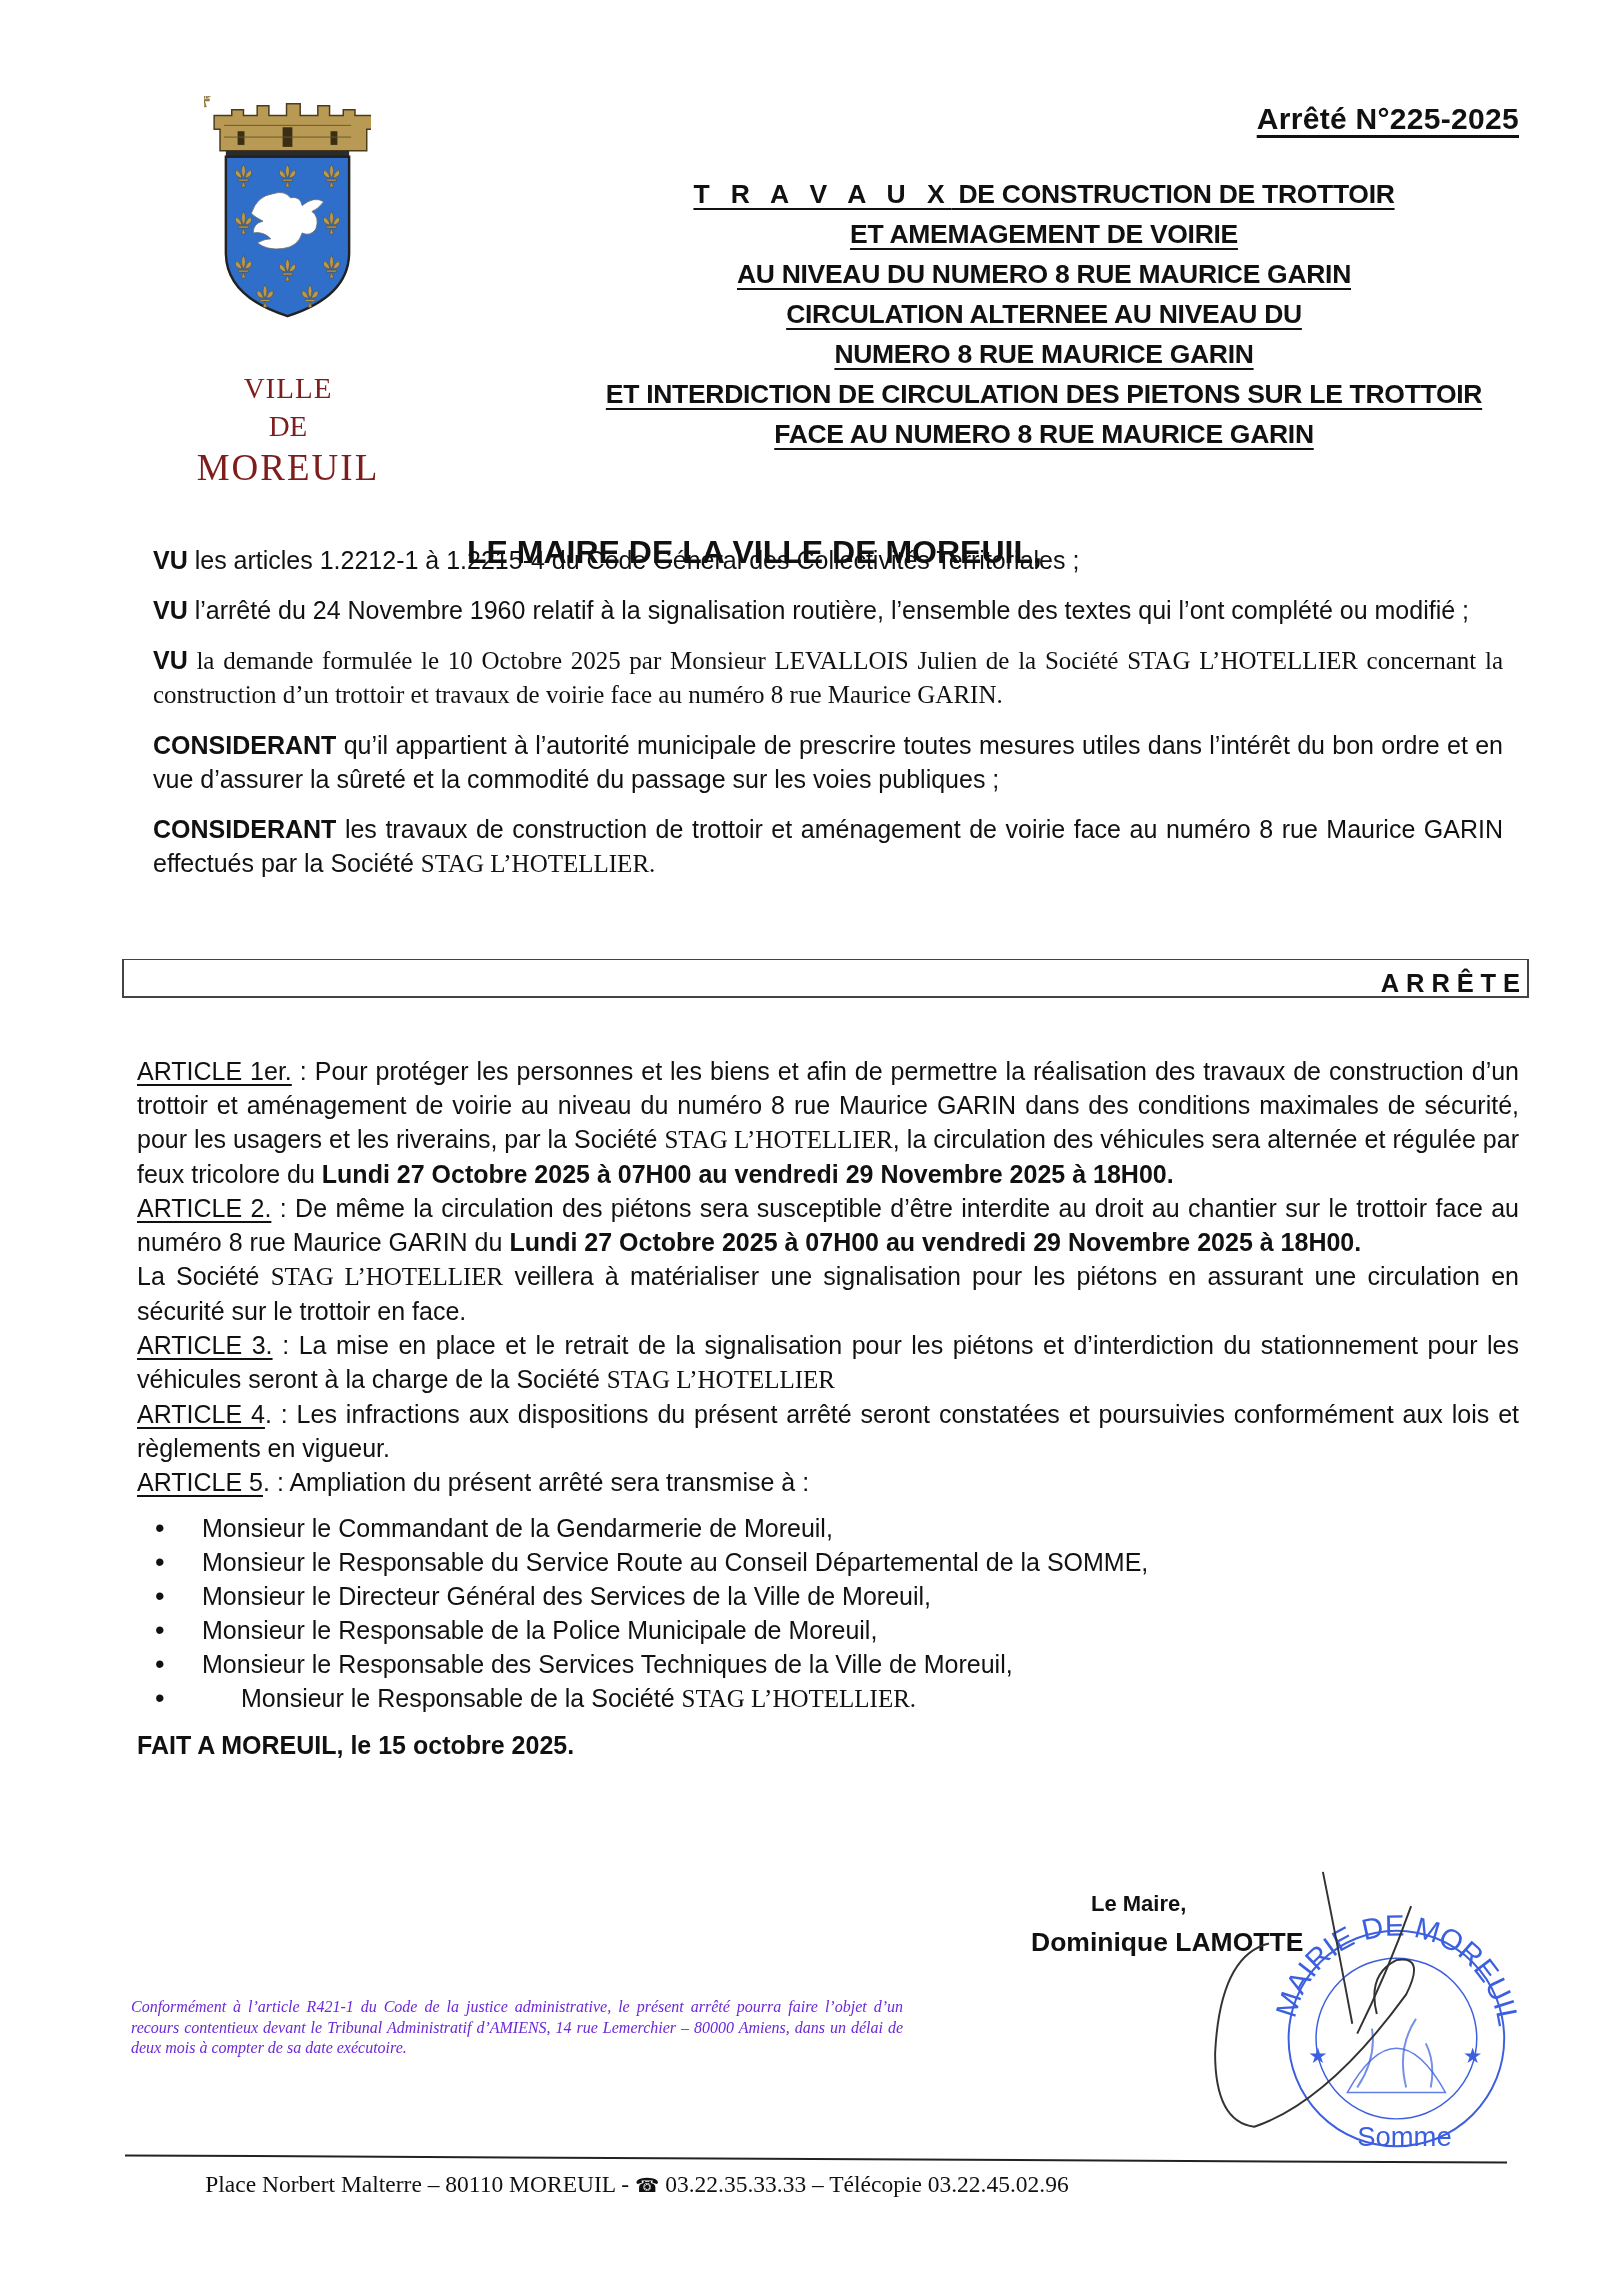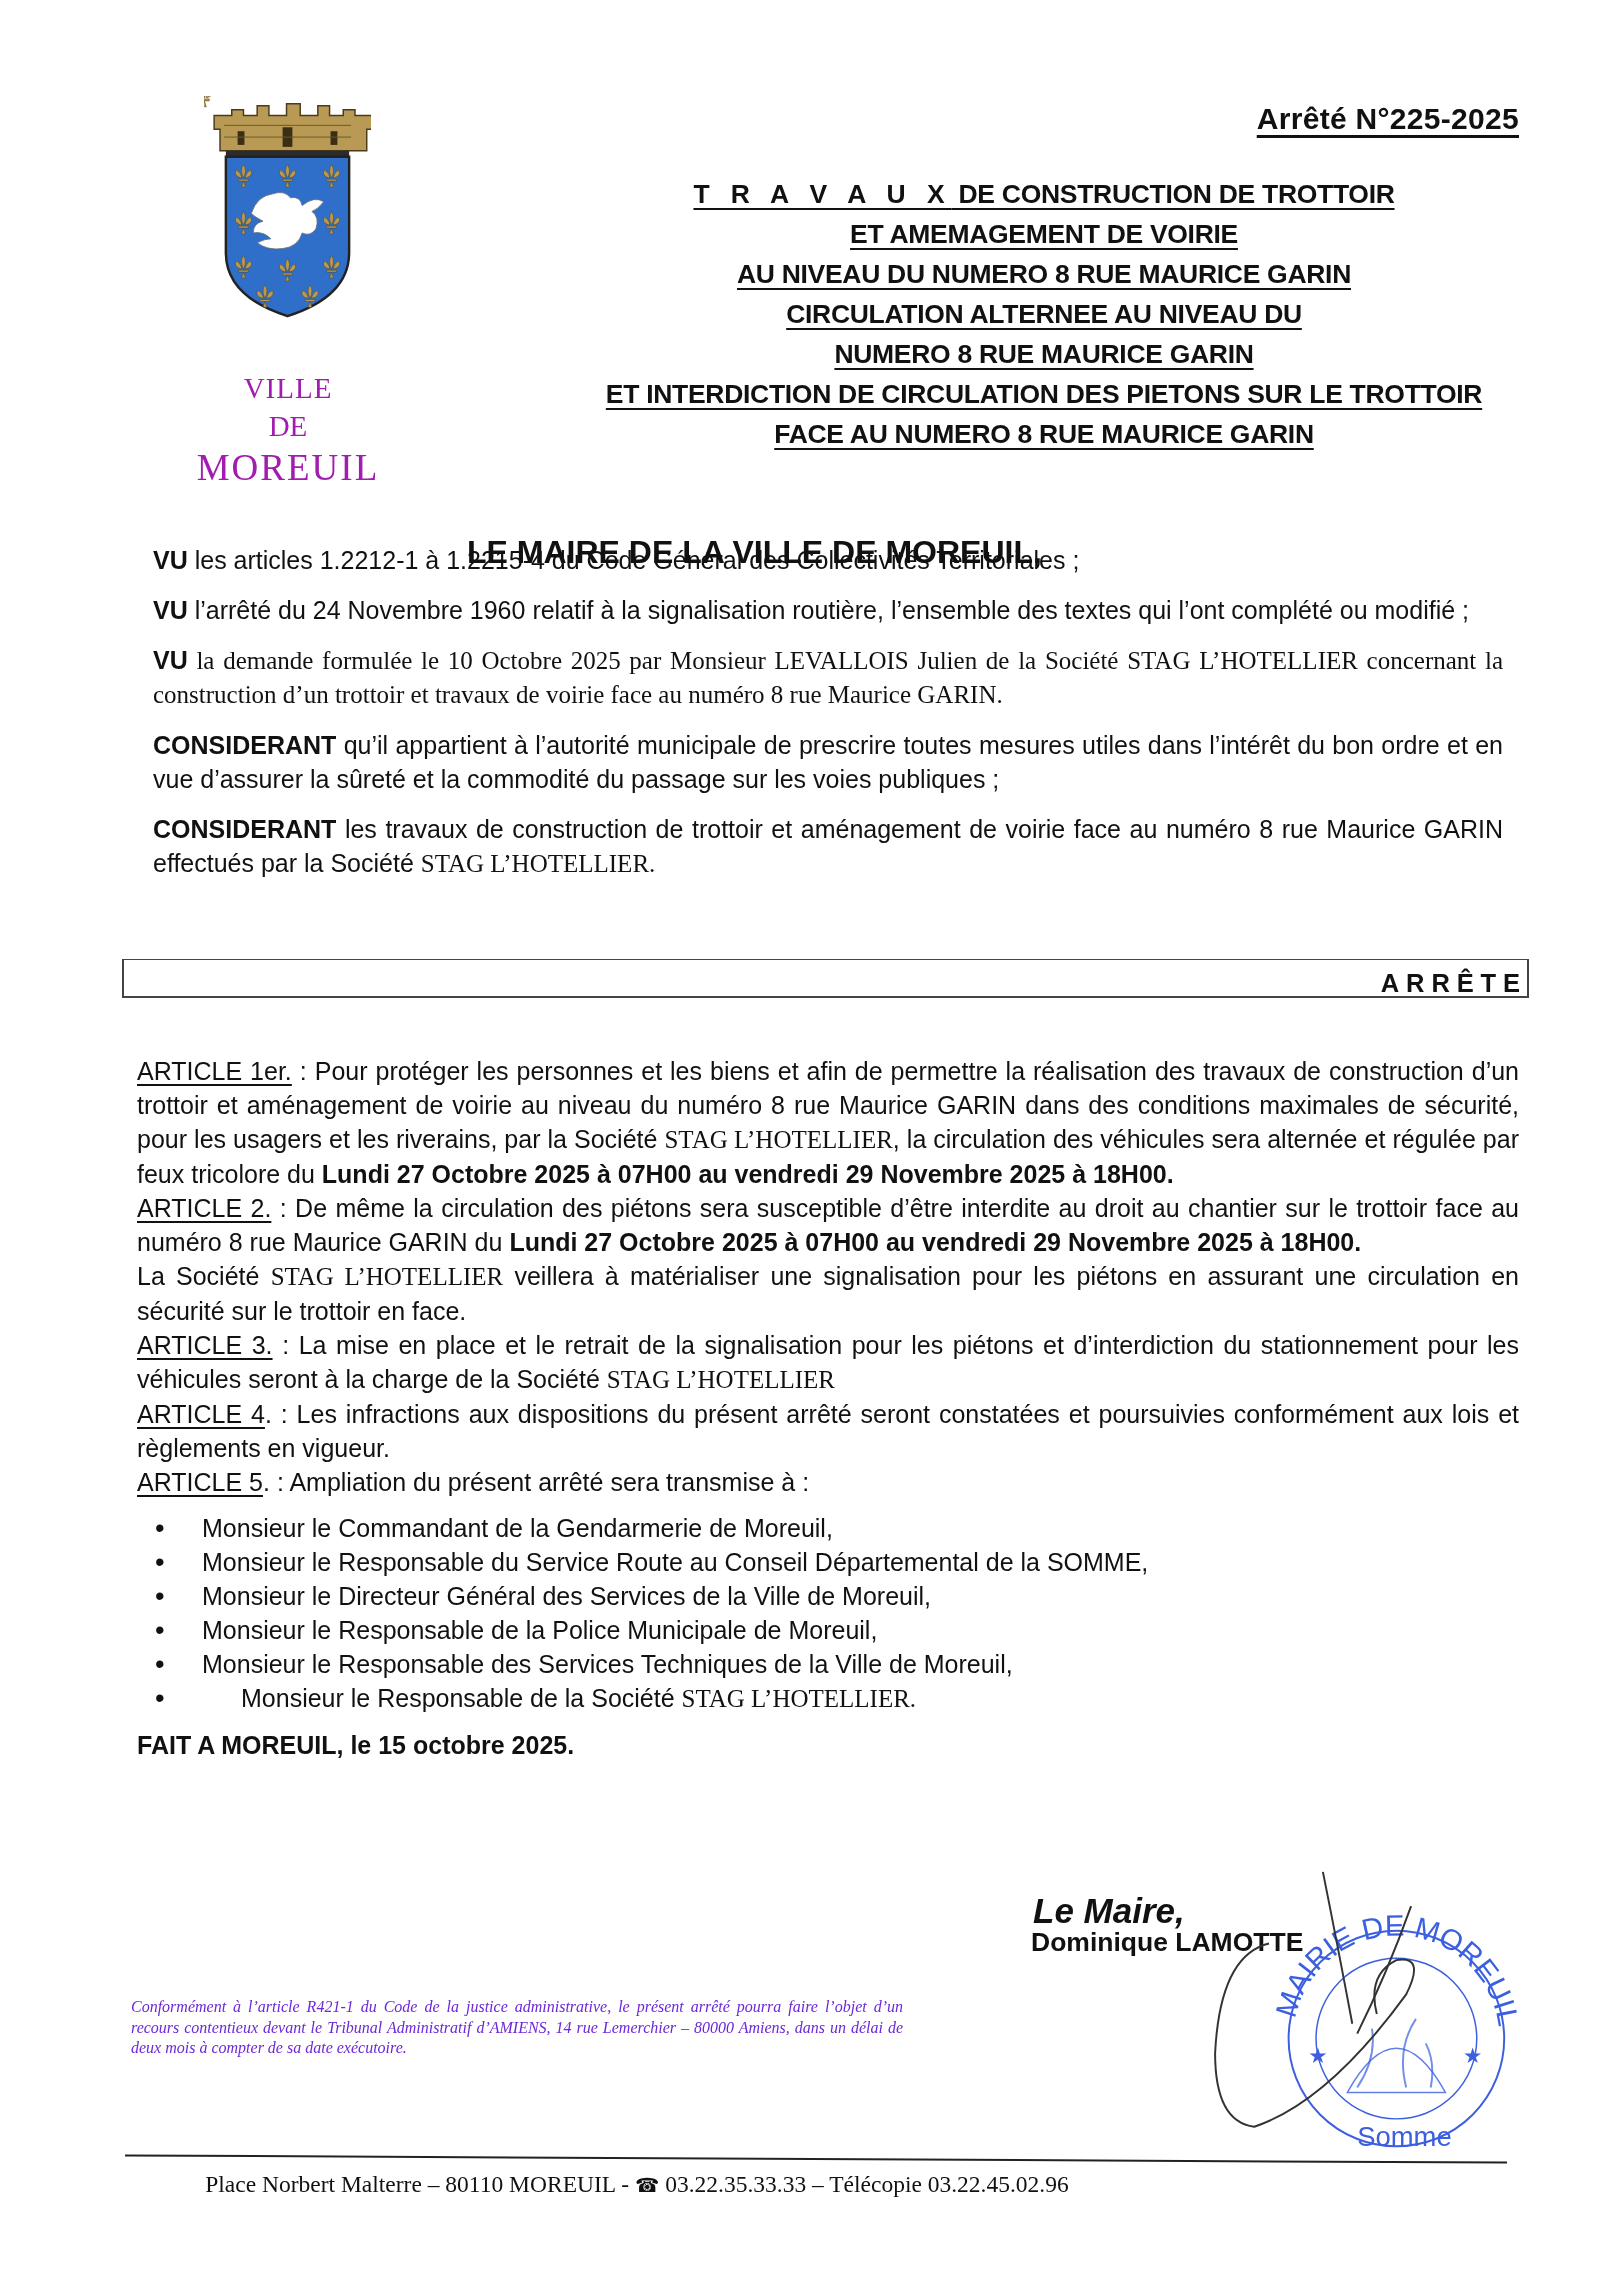--- a/index.html
+++ b/index.html
@@ -2,21 +2,21 @@
 <html><head>
 <meta charset="utf-8">
 <style>
   html, body { margin: 0; padding: 0; background: #ffffff; }
   body { width: 1621px; height: 2292px; position: relative; overflow: hidden;
          font-family: "Liberation Sans", sans-serif; color: #111; }
   .abs { position: absolute; }
 
   
   #crest { left: 204px; top: 96px; width: 167px; height: 225px; }
-  .city-name { font-family: "Liberation Serif", serif; color: #a21caf; text-align: center; width: 216px; left: 180px; }
+  .city-name { font-family: "Liberation Serif", serif; color: #7f1d1d; text-align: center; width: 216px; left: 180px; }
   #city-l1 { top: 372px; font-size: 29px; letter-spacing: 1px; }
   #city-l2 { top: 410px; font-size: 29px; }
   #city-l3 { top: 446px; font-size: 37px; letter-spacing: 2px; }
 
   
   #arrete-num { right: 102px; top: 102px; font-size: 30px; font-weight: bold; text-decoration: underline;
                 text-underline-offset: 5.9px; letter-spacing: 0.3px; }
   #title-block { left: 549px; top: 174px; width: 990px; text-align: center; }
   .title-line { font-size: 26.5px; font-weight: bold; line-height: 40px; text-decoration: underline;
                 text-underline-offset: 4.9px; font-stretch: condensed; letter-spacing: -0.3px; }
@@ -38,21 +38,21 @@
   #articles { top: 1054px; text-align: justify; }
   #articles p { margin: 0; }
   .art-label { font-weight: normal; text-decoration: underline; text-underline-offset: 3.9px; }
   ul.ampliation { margin: 12px; padding: 0; list-style: none; }
   ul.ampliation li { position: relative; padding-left: 53px; line-height: 34px; }
   ul.ampliation li::before { content: "•"; position: absolute; left: 5.9px; font-size: 27.4px; }
   ul.ampliation li.indent { padding-left: 92px; }
   #fait { font-weight: bold; margin-top: 1px !important; }
 
   
-  #maire-label { left: 1033px; top: 1891px; font-size: 35px; font-weight: bold; font-style: italic; }
+  #maire-label { left: 1091px; top: 1891px; font-size: 22px; font-weight: bold; }
   #maire-name { left: 1031px; top: 1927px; font-size: 26.5px; font-weight: bold; }
   #stamp { left: 1210px; top: 1867px; width: 363px; height: 294px; }
 
   
   #legal { left: 131px; top: 1997px; width: 772px; font-size: 16px; font-style: italic; line-height: 20.6px;
            text-align: justify; color: #6d28d9; font-family: "Liberation Serif", serif; }
 
   
   #footer-line { left: 125px; top: 2158px; width: 1382px; height: 0; border-top: 2px solid #222; transform: rotate(0.3deg); }
   #footer-text { left: 98px; top: 2171px; width: 1078px; text-align: center; font-size: 23.5px;

